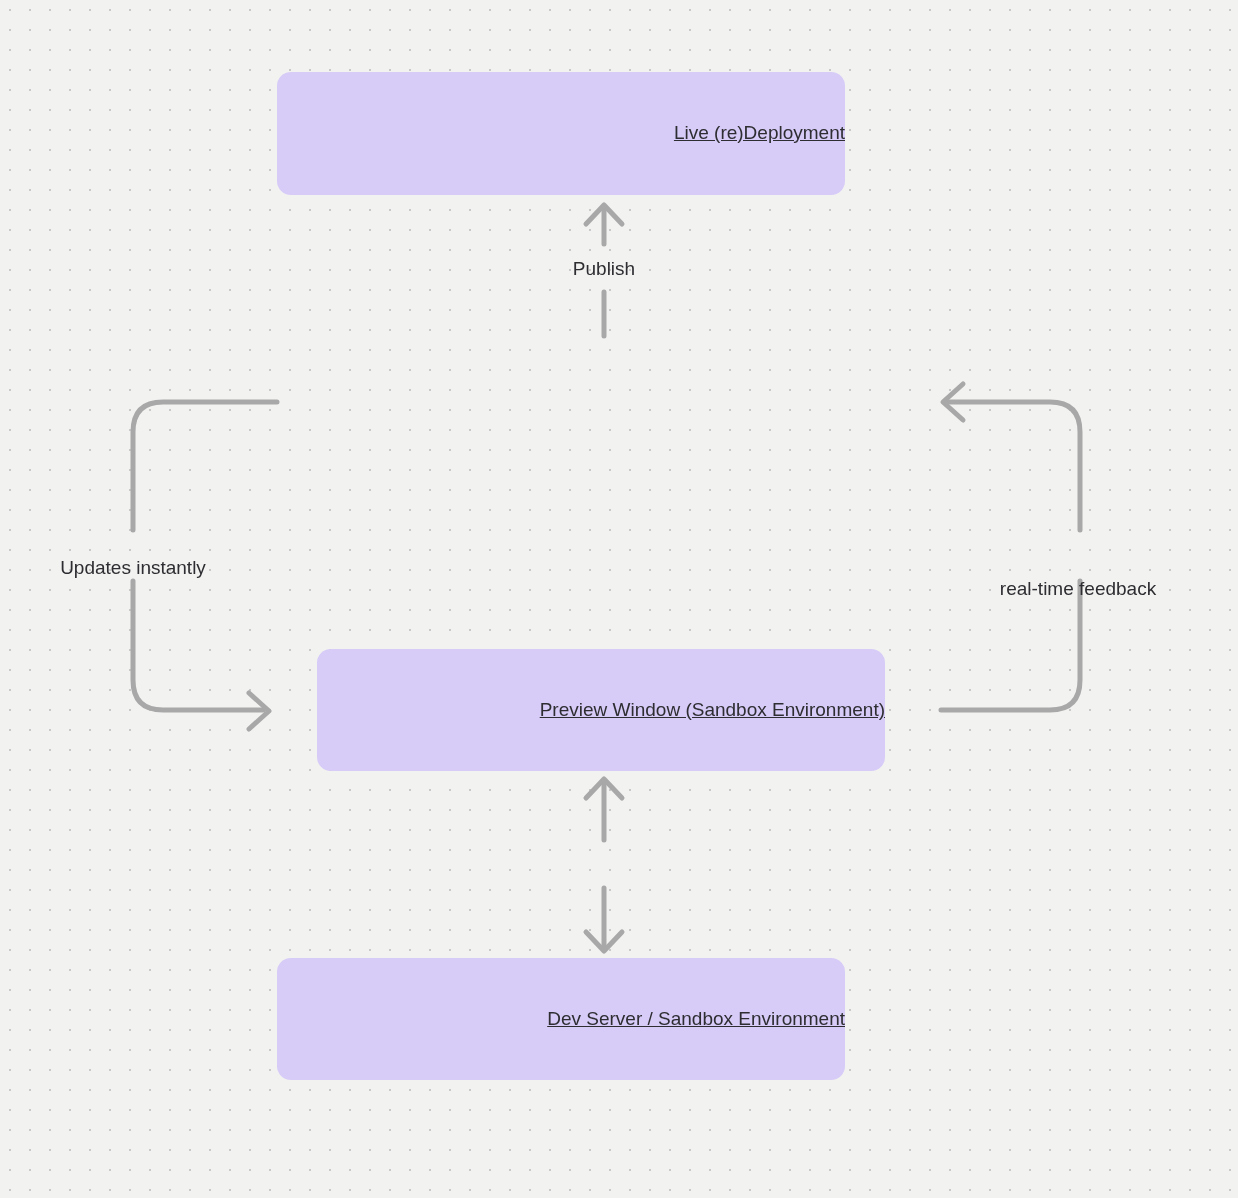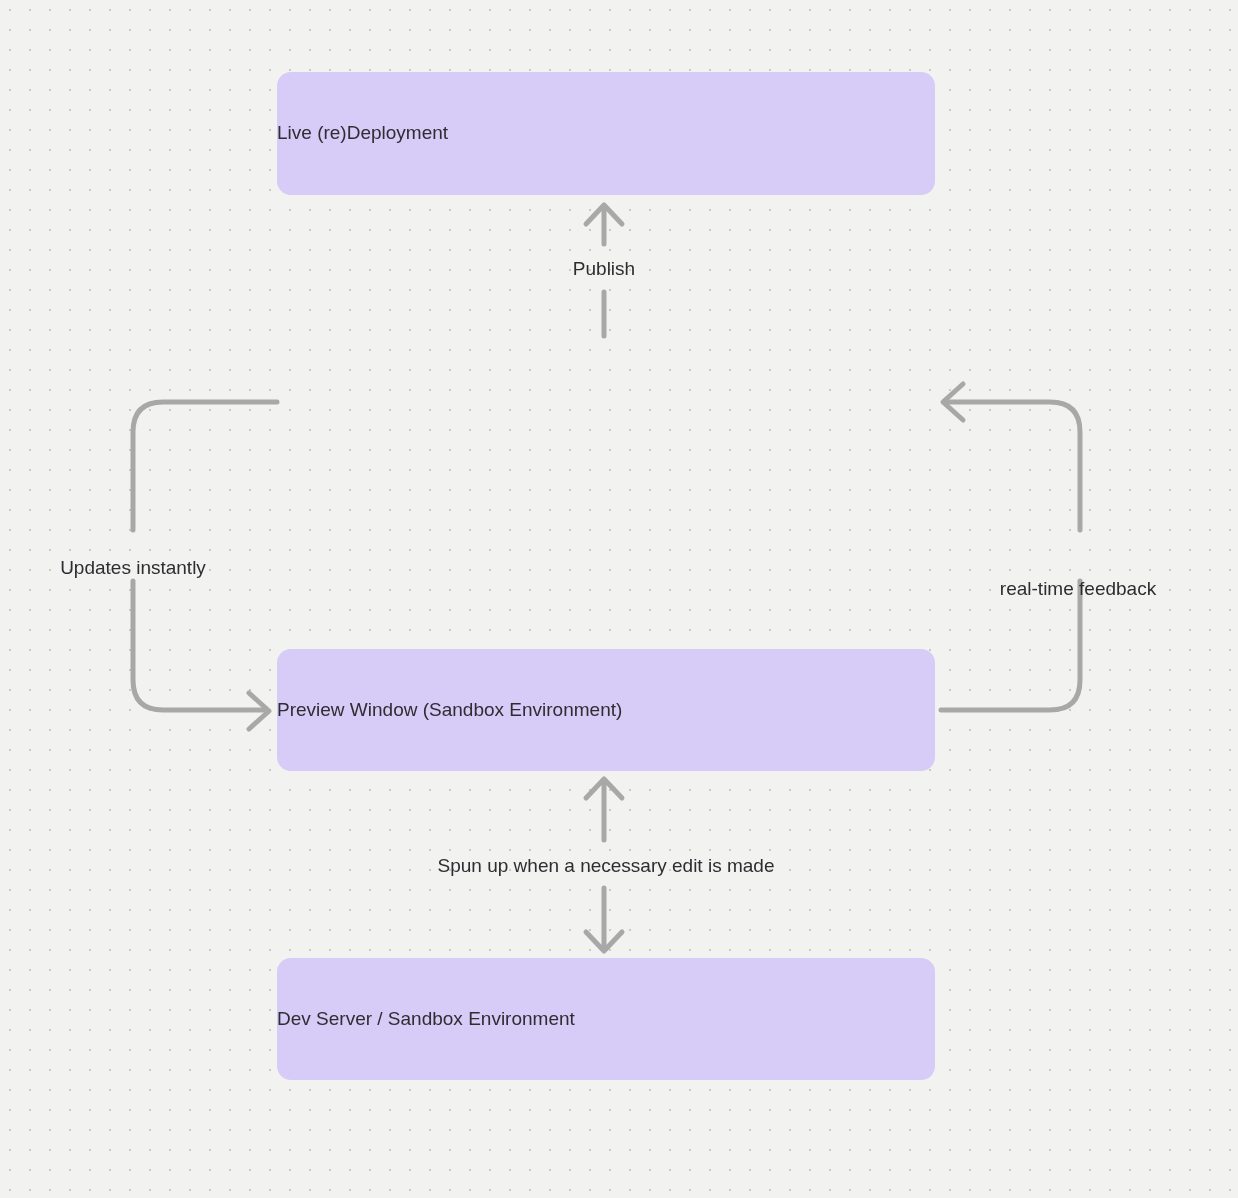--- a/index.html
+++ b/index.html
@@ -27,38 +27,39 @@
   .connectors path {
     fill: none;
     stroke: #a8a8a8;
     stroke-width: 5;
     stroke-linecap: round;
     stroke-linejoin: round;
   }
   .node {
     position: absolute;
     left: 277px;
-    width: 658px;
+    width: 568px;
     height: 123px;
     background: #d7cbf7;
     border-radius: 14px;
     display: flex;
     align-items: center;
-    justify-content: flex-start;
+    justify-content: flex-end;
     box-sizing: border-box;
+    text-decoration: underline;
   }
   .node span {
     font-size: 19px;
     line-height: 1.2;
     color: #2e2e32;
     text-align: center;
   }
   .node-live     { top: 72px; }
   .node-user     { top: 340px; }
-  .node-preview  { top: 649px; height: 122px; }
+  .node-preview  { top: 649px; height: 122px; margin-left: 40px; }
   .node-dev      { top: 958px; height: 122px; }
   .edge-label {
     position: absolute;
     transform: translate(-50%, -50%);
     font-size: 19px;
     white-space: nowrap;
     color: #2e2e32;
     text-align: center;
   }
   .label-publish  { left: 604px;  top: 269px; }
@@ -111,15 +112,14 @@
   <div class="node node-dev">
     <span>Dev Server / Sandbox Environment</span>
   </div>
 
   <div class="edge-label label-publish">Publish</div>
 
   <div class="edge-label label-updates">Updates instantly</div>
 
   <div class="edge-label label-feedback">real-time feedback</div>
 
-  <div class="edge-label label-spunup">Spun up when a necessary edit is made</div>
 
 </div>
 
 </body></html>

